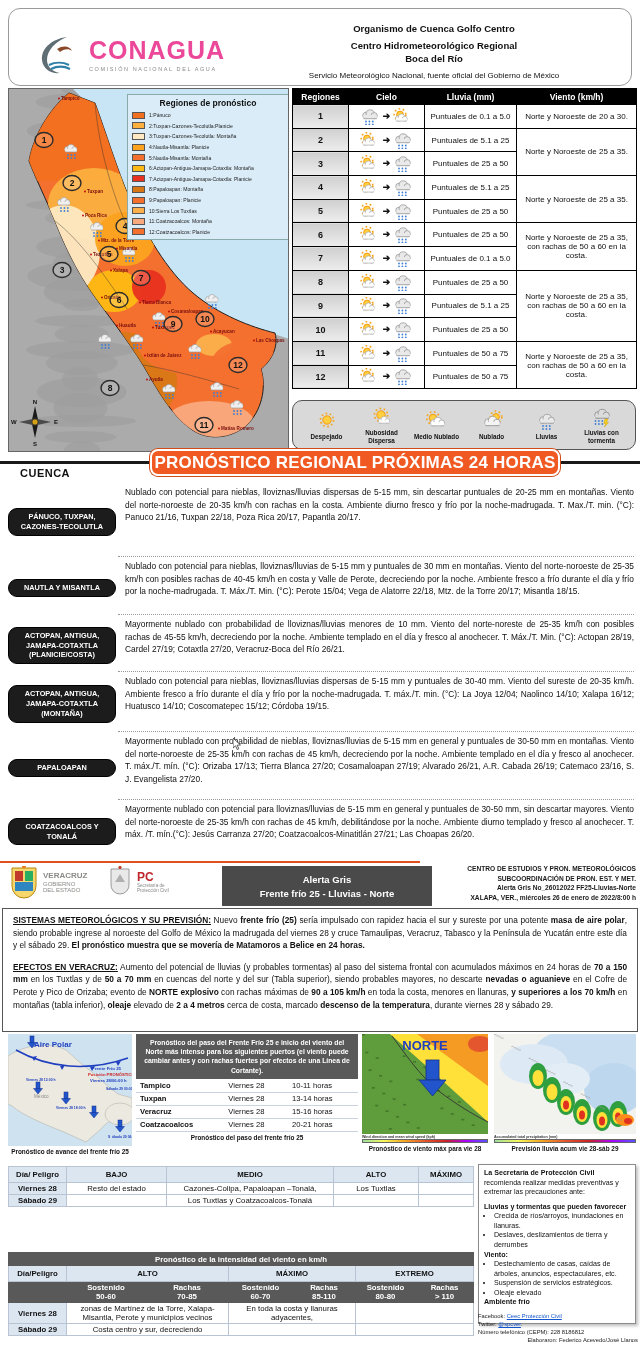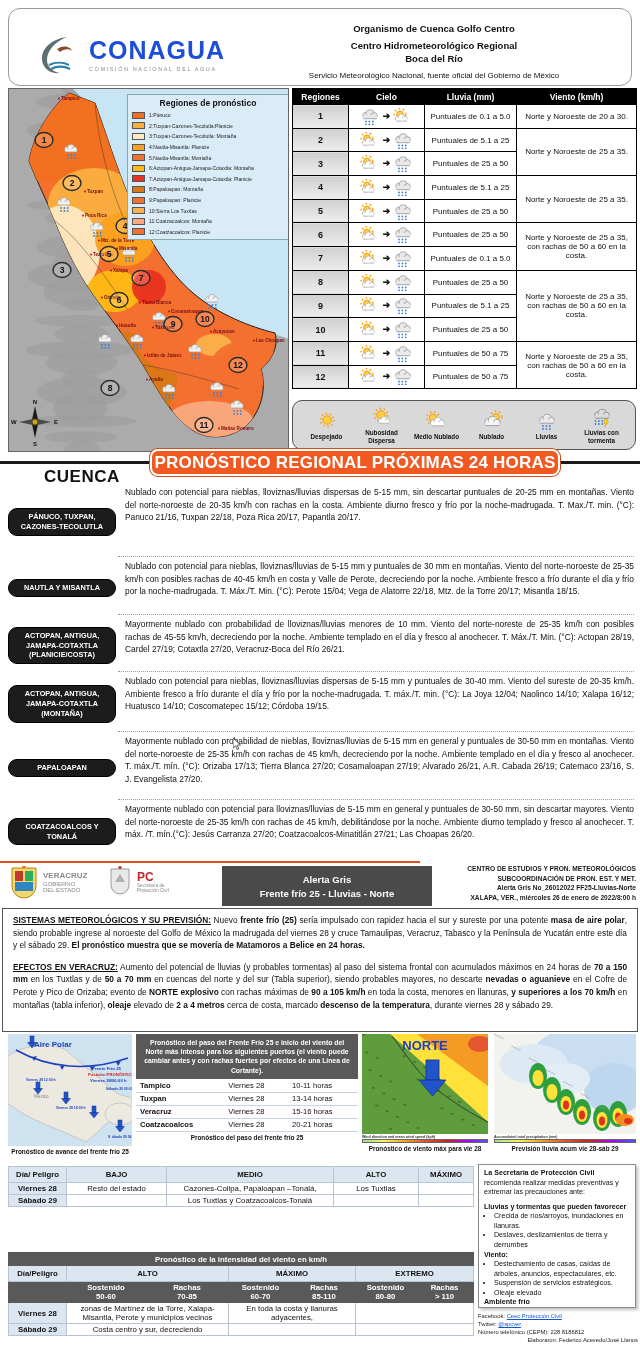--- a/index.html
+++ b/index.html
@@ -2,21 +2,21 @@
 <html><head>
 <meta charset="utf-8">
 <style>
   html,body{margin:0;padding:0;background:#fff;}
   *{box-sizing:border-box;}
   .page{position:relative;width:640px;height:1345px;background:#fff;font-family:"Liberation Sans",sans-serif;color:#111;overflow:hidden;}
   .abs{position:absolute;}
   
   .hcard{left:8px;top:8px;width:624px;height:78px;border:1.5px solid #9a9a9a;border-radius:12px;background:#fff;}
   .brand{left:28px;top:18px;width:200px;height:56px;display:flex;align-items:center;gap:6px;}
-  .brand-txt .nm{font-size:25px;font-weight:bold;color:#1d4ed8;letter-spacing:1px;line-height:1;}
+  .brand-txt .nm{font-size:25px;font-weight:bold;color:#ec4899;letter-spacing:1px;line-height:1;}
   .brand-txt .sub{font-size:5.5px;color:#8a8a88;letter-spacing:1.6px;margin-top:3px;}
   .htx{left:230px;top:14px;width:390px;text-align:center;}
   .htx .l1{font-weight:bold;font-size:9.5px;}
   .htx .l2{font-weight:bold;font-size:9.5px;margin-top:6px;}
   .htx .l3{font-weight:bold;font-size:9.5px;margin-top:2px;}
   .htx .l4{font-size:8px;margin-top:7px;}
   
   .mapbox{left:8px;top:88px;width:281px;height:364px;border:1px solid #666;overflow:hidden;background:#ababab;}
   .maplegend{left:118px;top:5px;width:162px;background:#d9ecf8;border:1px solid #8aa;padding:3px 4px 2px 4px;position:absolute;text-align:center;}
   .maplegend .t{font-size:8.5px;font-weight:bold;margin-bottom:2px;}
@@ -30,21 +30,21 @@
   .wtbl td.rg{background:linear-gradient(180deg,#cfcfcf,#ededed);font-weight:bold;font-size:9px;}
   .skycell{display:flex;align-items:center;justify-content:center;gap:2px;}
   .skyarrow{font-size:9px;font-weight:bold;line-height:1;}
   
   .ileg{left:292px;top:400px;width:344px;height:50px;background:#d9d9d9;border:1.5px solid #555;border-radius:10px;display:flex;align-items:center;justify-content:space-around;padding:2px 6px;}
   .ileg .it{display:flex;flex-direction:column;align-items:center;width:52px;}
   .ileg .lb{font-size:6.3px;font-weight:bold;text-align:center;line-height:1.15;margin-top:1px;}
   
   .bline{left:0;top:461px;width:640px;height:3px;background:#1a1a1a;}
   .banner{left:150px;top:449px;width:410px;height:27px;background:#f05a22;border:2px solid #fff;border-radius:8px;color:#fff;font-weight:bold;font-size:17px;display:flex;align-items:center;justify-content:center;letter-spacing:0.2px;box-shadow:0 0 0 1px #d24a18;}
-  .cuenca{left:44px;top:467px;font-size:17px;font-weight:bold;letter-spacing:0.5px;}
+  .cuenca{left:20px;top:467px;font-size:11px;font-weight:bold;letter-spacing:0.5px;}
   
   .sect{left:8px;width:626px;display:flex;gap:9px;}
   .slabel{flex:0 0 108px;background:#1c1c1c;color:#fff;border-radius:9px;border:1px solid #000;display:flex;align-items:center;justify-content:center;text-align:center;font-weight:bold;font-size:7.3px;line-height:1.35;padding:3px 4px;align-self:center;}
   .stext{flex:1;font-size:8.35px;line-height:1.5;text-align:justify;color:#101010;}
   .dotsep{left:118px;width:516px;border-top:1.5px dotted #9a9a9a;height:0;}
   
   .oline{left:0;top:861px;width:420px;height:2px;background:#e0501e;}
   .flogo{display:flex;align-items:center;gap:5px;}
   .vtx{font-size:8px;font-weight:bold;color:#8a8a88;line-height:1.1;}
   .vtx .sm{font-size:6px;font-weight:normal;}
@@ -70,21 +70,21 @@
   .scalelb{font-size:3.6px;font-weight:bold;color:#333;margin-top:1px;}
   .scalebar{height:4px;width:100%;background:linear-gradient(90deg,#9be09b,#f7f75a,#f5a623,#e4572e,#c22,#a0f,#55f);border:0.5px solid #666;}
   
   .btbl{border-collapse:collapse;table-layout:fixed;}
   .btbl td{border:1px solid #b8c4d4;font-size:7.8px;text-align:center;vertical-align:middle;padding:1px 3px;background:#fff;}
   .btbl .ttl{background:#595959;color:#fff;font-weight:bold;height:13px;border:1px solid #595959;}
   .btbl .hd{background:#dce6f1;font-weight:bold;height:16px;}
   .btbl .dk{background:#595959;color:#fff;font-weight:bold;height:15px;border:1px solid #595959;}
   .btbl .day{background:#dce6f1;font-weight:bold;}
   
-  .recbox{left:478px;top:1164px;width:158px;height:144px;border:1px solid #8b8b8b;box-shadow:2px 2px 3px rgba(0,0,0,0.25);padding:4px 5px;font-size:7.1px;line-height:1.35;background:#fff;}
+  .recbox{left:478px;top:1164px;width:158px;height:160px;border:1px solid #8b8b8b;box-shadow:2px 2px 3px rgba(0,0,0,0.25);padding:4px 5px;font-size:7.1px;line-height:1.35;background:#fff;}
   .recbox .b{font-weight:bold;}
   .recbox ul{margin:0 0 0 10px;padding:0;}
   .recbox li{margin:0;}
   .credits{left:478px;top:1312px;width:160px;font-size:5.8px;line-height:1.4;color:#222;}
   .credits a{color:#1155cc;}
   svg{display:block;}
 </style>
 </head>
 <body>
 

